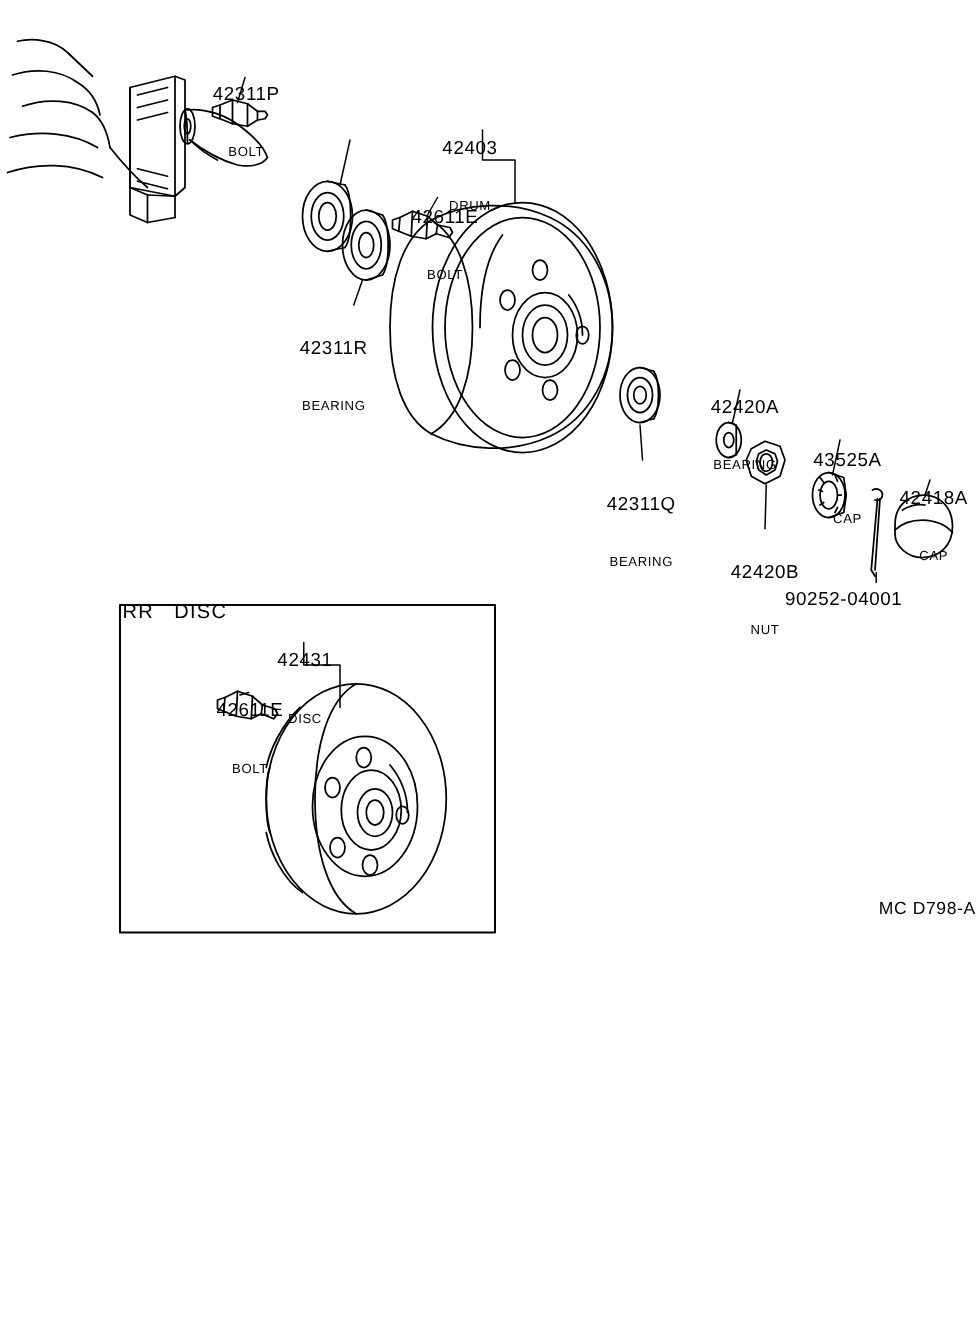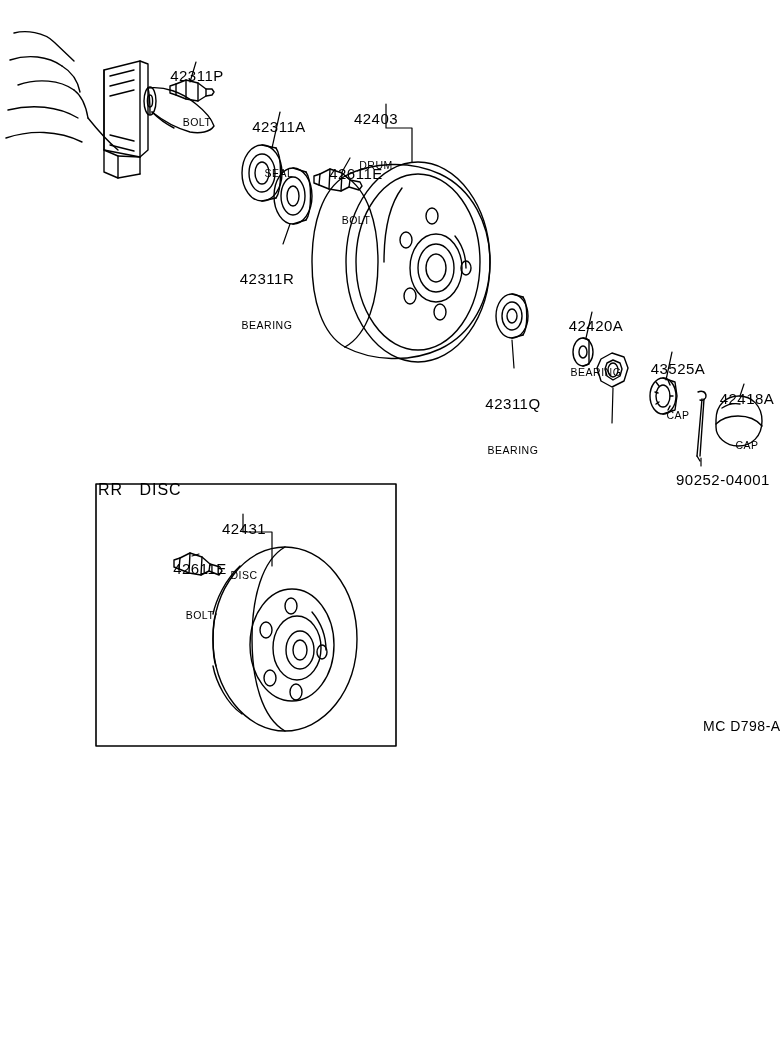--- a/index.html
+++ b/index.html
@@ -257,24 +257,20 @@
       </g>
 
     </g>
   </svg>
 
   <div class="lbl" style="left:156px; top:34px; width:82px;">
     <span class="pn">42311P</span>
     <span class="nm">BOLT</span>
   </div>
 
-  <div class="lbl" style="left:238px; top:85px; width:82px;">
-    <span class="pn">42311A</span>
-    <span class="nm">SEAL</span>
-  </div>
 
   <div class="lbl" style="left:335px; top:77px; width:82px;">
     <span class="pn">42403</span>
     <span class="nm">DRUM</span>
   </div>
 
   <div class="lbl" style="left:315px; top:132px; width:82px;">
     <span class="pn">42611E</span>
     <span class="nm">BOLT</span>
   </div>
@@ -287,20 +283,24 @@
   <div class="lbl" style="left:468px; top:362px; width:90px;">
     <span class="pn">42311Q</span>
     <span class="nm">BEARING</span>
   </div>
 
   <div class="lbl" style="left:552px; top:284px; width:88px;">
     <span class="pn">42420A</span>
     <span class="nm">BEARING</span>
   </div>
 
+  <div class="lbl" style="left:571px; top:416px; width:82px;">
+    <span class="pn">42420B</span>
+    <span class="nm">NUT</span>
+  </div>
 
   <div class="lbl" style="left:637px; top:327px; width:82px;text-align:center;">
     <span class="pn">43525A</span>
     <span class="nm">CAP</span>
   </div>
 
   <div class="lbl" style="left:706px; top:357px; width:82px;">
     <span class="pn">42418A</span>
     <span class="nm">CAP</span>
   </div>
@@ -310,17 +310,17 @@
     <span class="nm">DISC</span>
   </div>
 
   <div class="lbl" style="left:159px; top:527px; width:82px;">
     <span class="pn">42611E</span>
     <span class="nm">BOLT</span>
   </div>
 
   <div class="boxlabel" style="left:98px; top:481px;text-align:center;">RR   DISC</div>
 
-  <div class="code" style="left:676px; top:471px;">90252-04001</div>
+  <div class="code" style="left:628px; top:471px;">90252-04001</div>
 
   <div class="plain" style="left:703px; top:718px;">MC D798-A</div>
 
 </div>
 
 </body></html>

